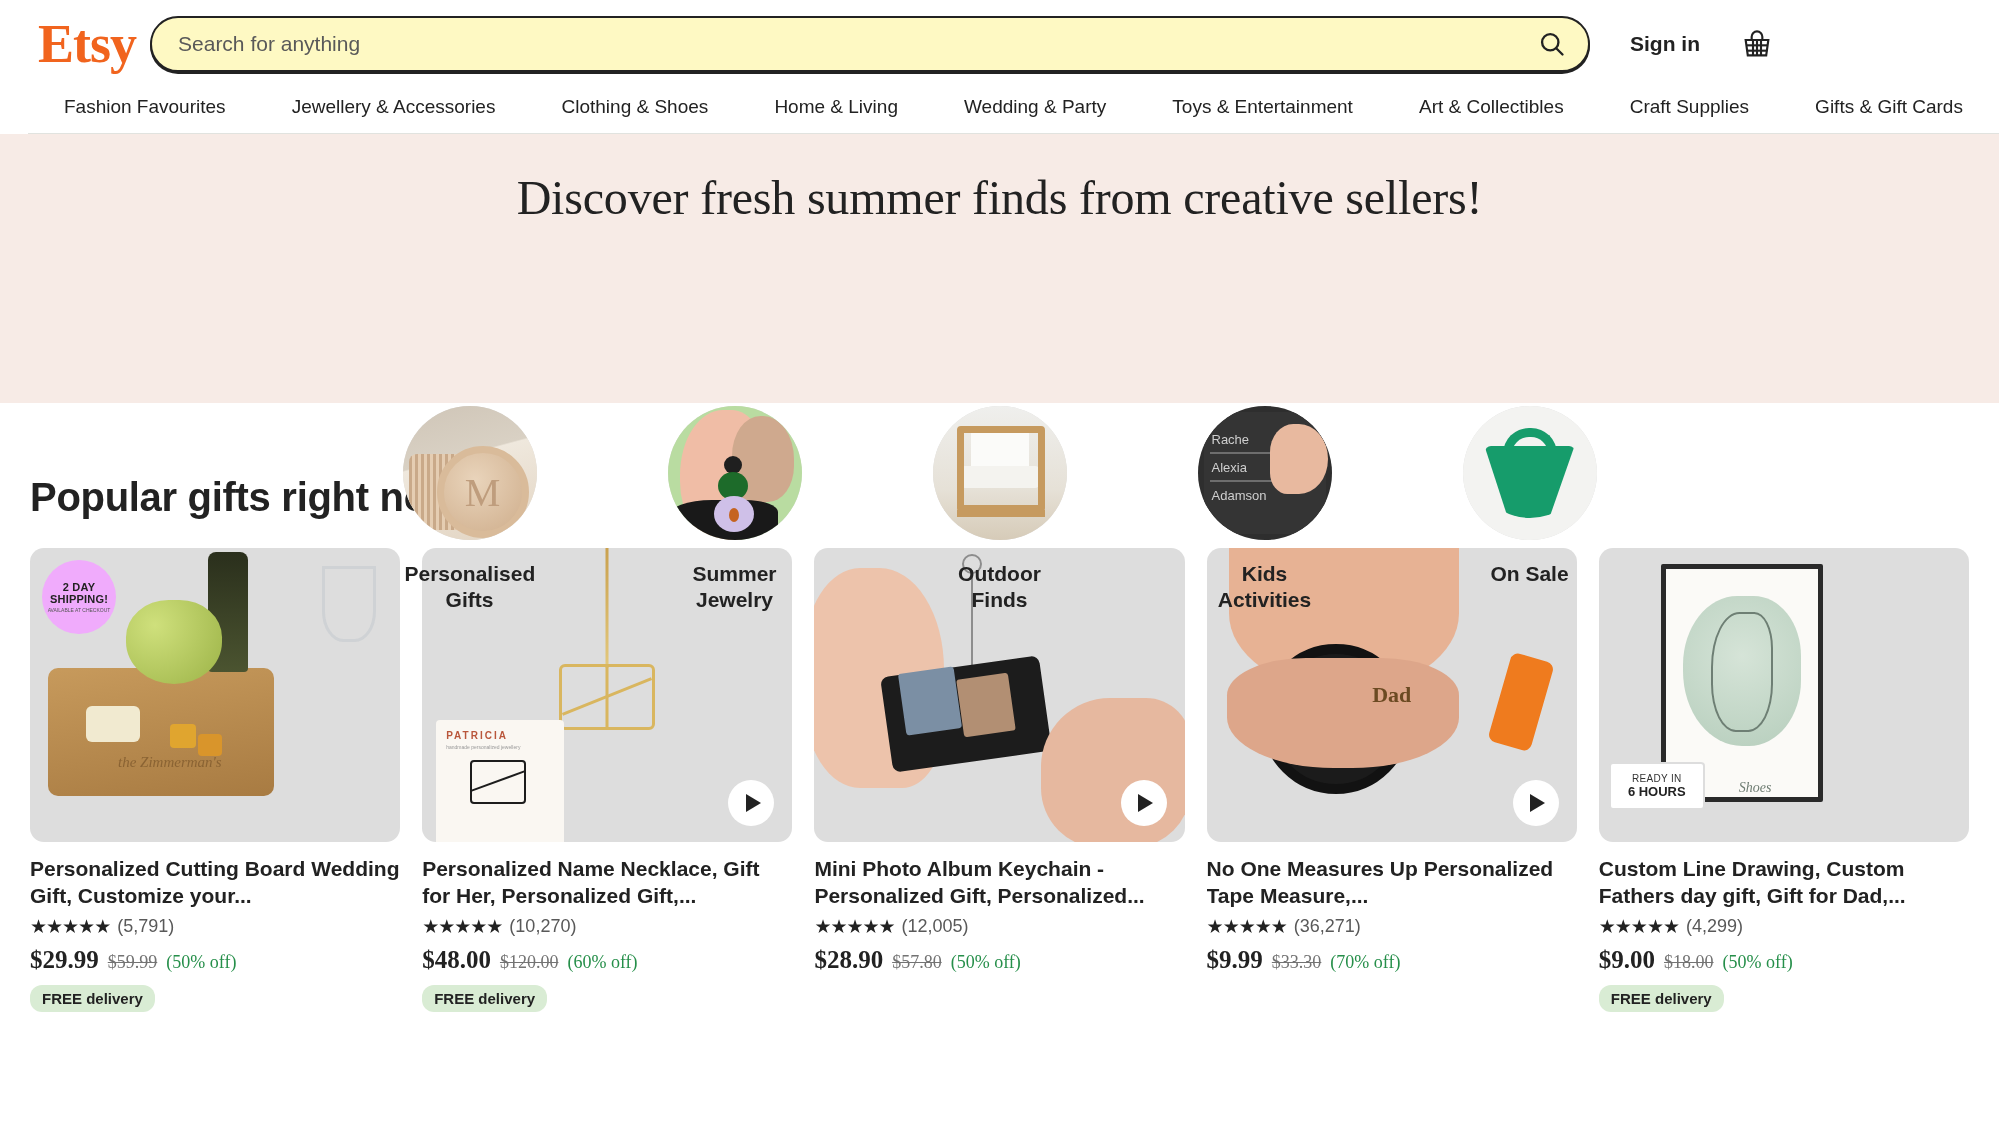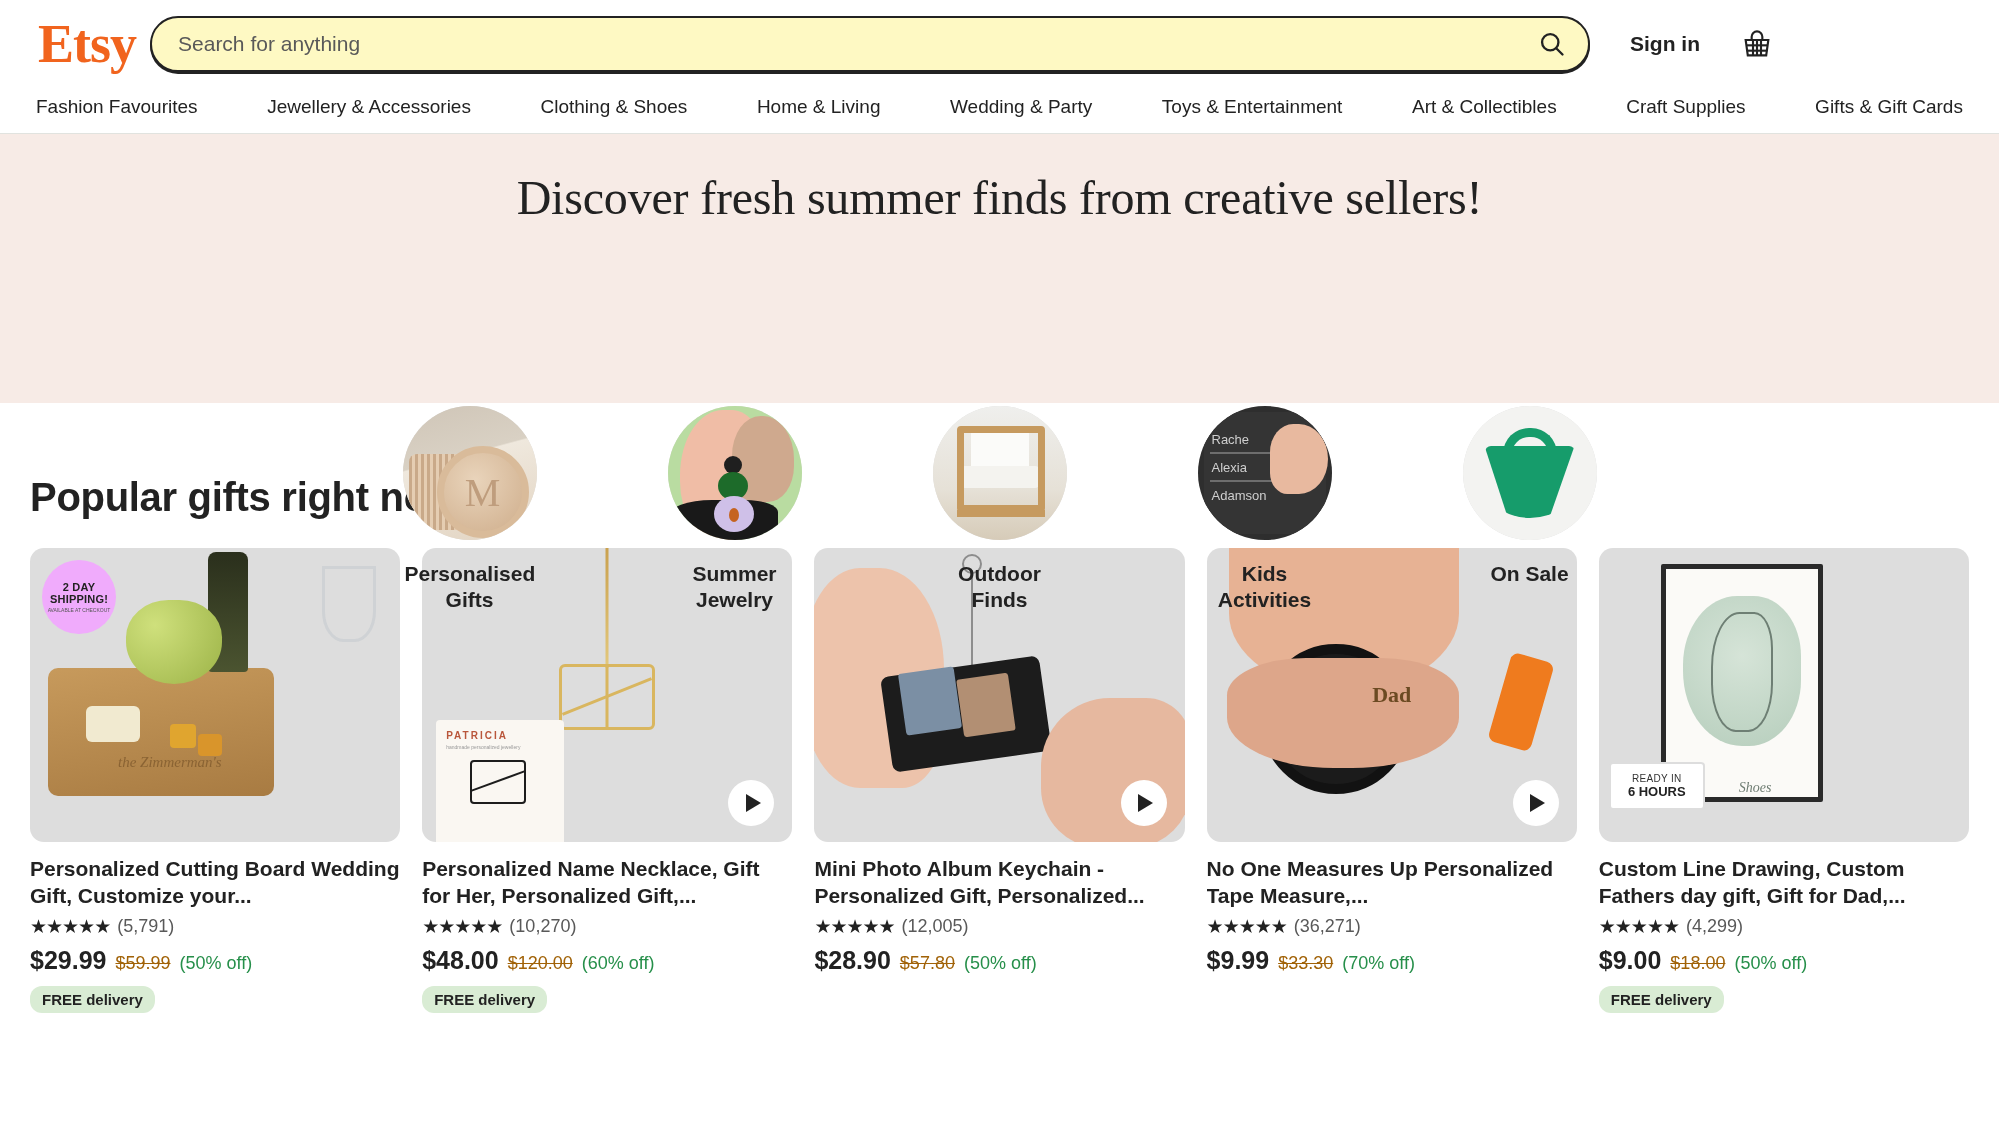--- a/index.html
+++ b/index.html
@@ -93,20 +93,21 @@
 
   
   .nav {
     height: 46px;
     display: flex;
     align-items: center;
     justify-content: space-between;
     padding: 0 30px 8px 30px;
     border-bottom: 1px solid #e1e3df;
     background: #ffffff;
+    margin-left: 28px;
   }
   .nav-item {
     font-size: 19px;
     color: #222222;
     white-space: nowrap;
     cursor: pointer;
     padding: 4px 6px;
   }
 
   
@@ -385,23 +386,24 @@
   }
   .stars { color: #222222; font-size: 19px; letter-spacing: -1px; line-height: 1; }
   .review-count { color: #595959; font-size: 18px; }
 
   .price-row {
     margin-top: 9px;
     display: flex;
     align-items: baseline;
     gap: 9px;
     flex-wrap: wrap;
+    font-family: Liberation Serif, serif;
   }
   .price { font-size: 25px; font-weight: 700; color: #222222; }
-  .price-orig { font-size: 18px; color: #a16207; text-decoration: line-through; }
+  .price-orig { font-size: 18px; color: #737373; text-decoration: line-through; }
   .price-off { font-size: 18px; color: #268f4a; }
 
   .free-badge {
     display: inline-block;
     margin-top: 11px;
     background: #d9ecd4;
     color: #222222;
     font-size: 15px;
     font-weight: 700;
     padding: 5px 12px;

